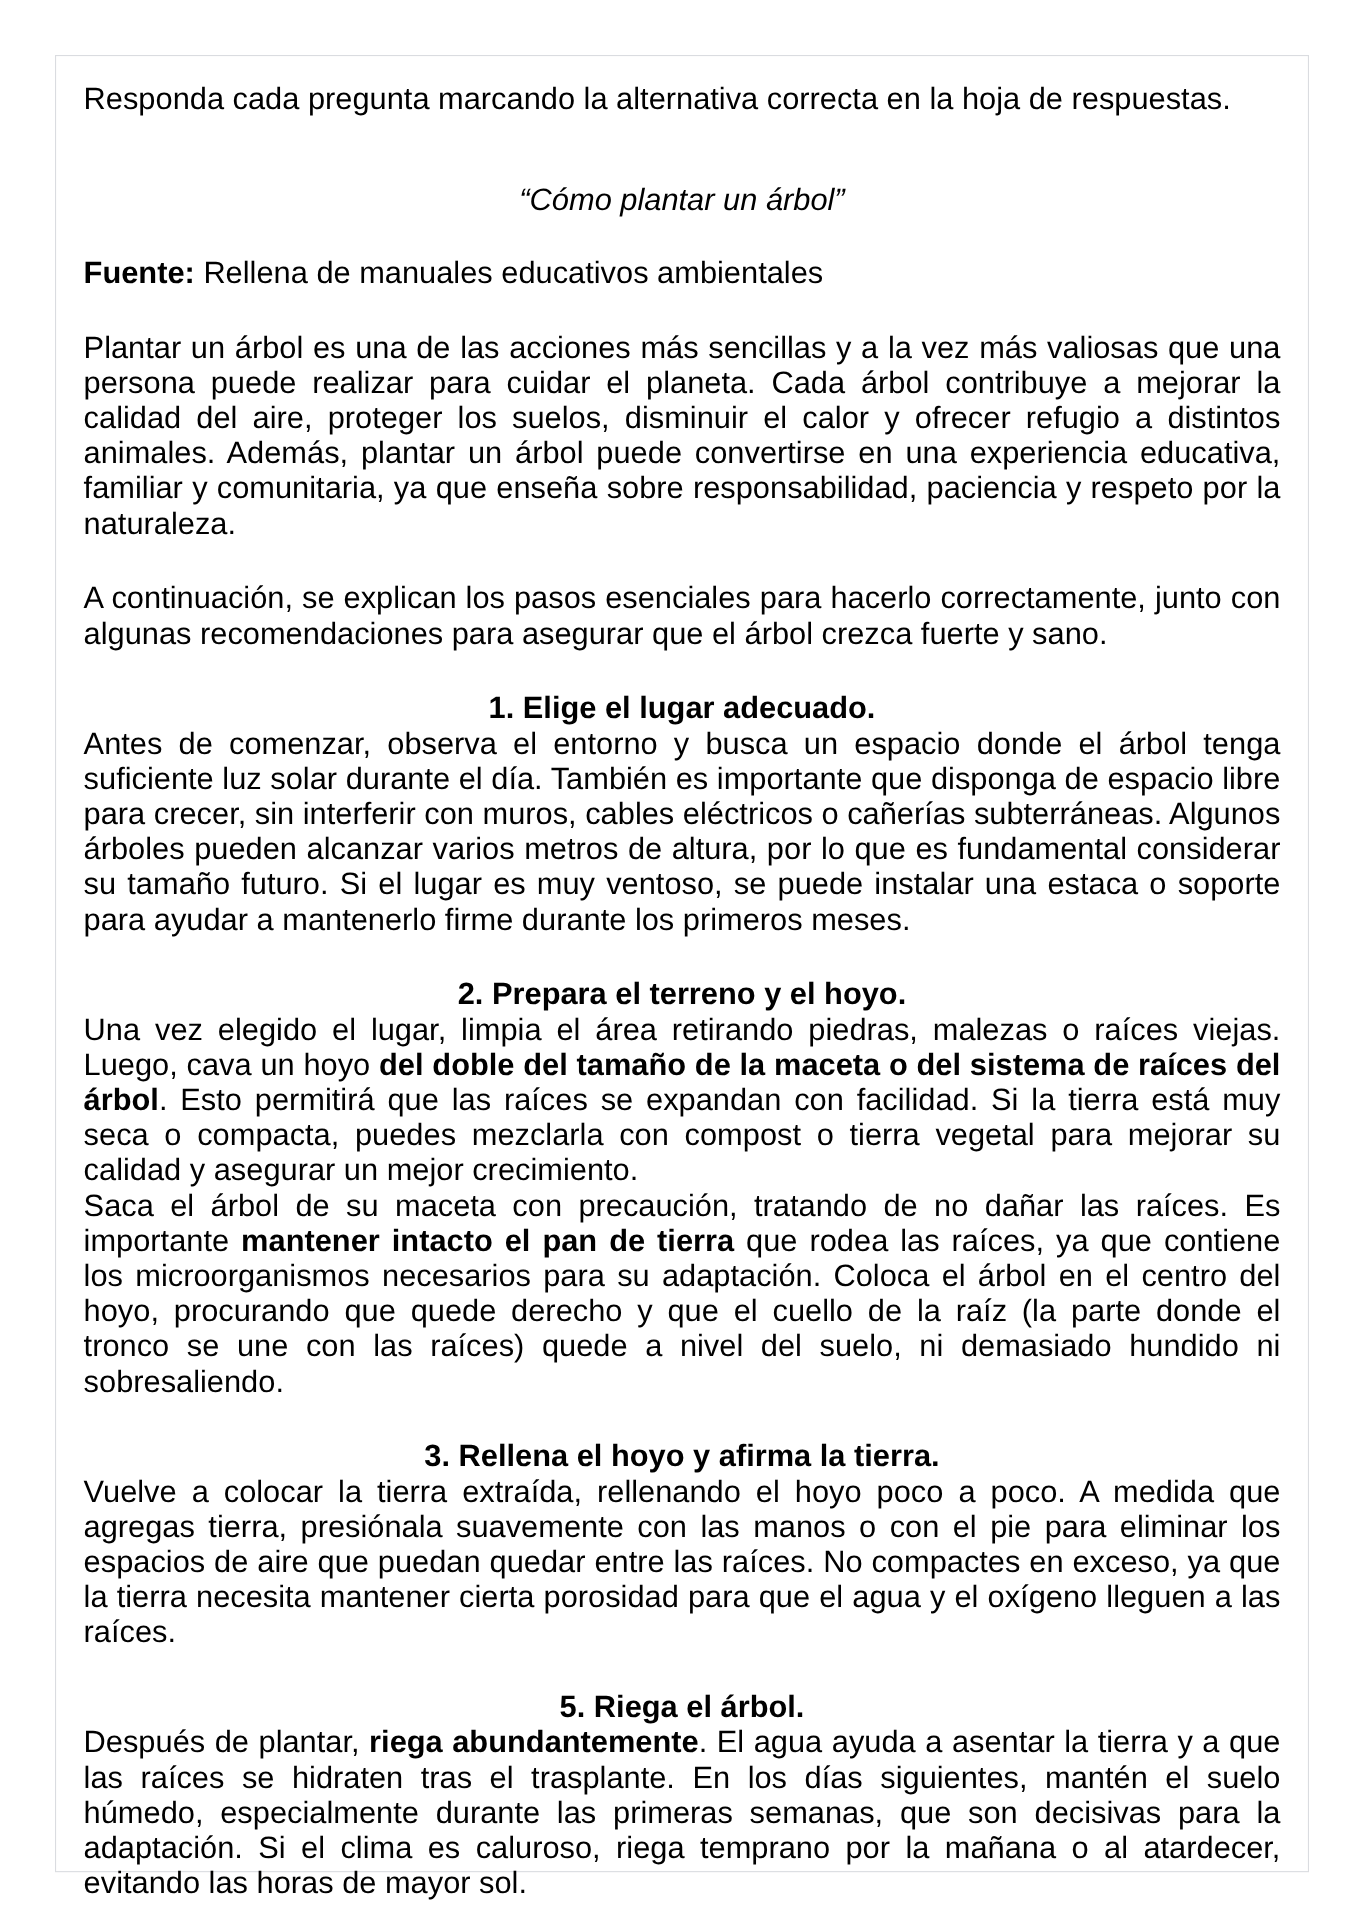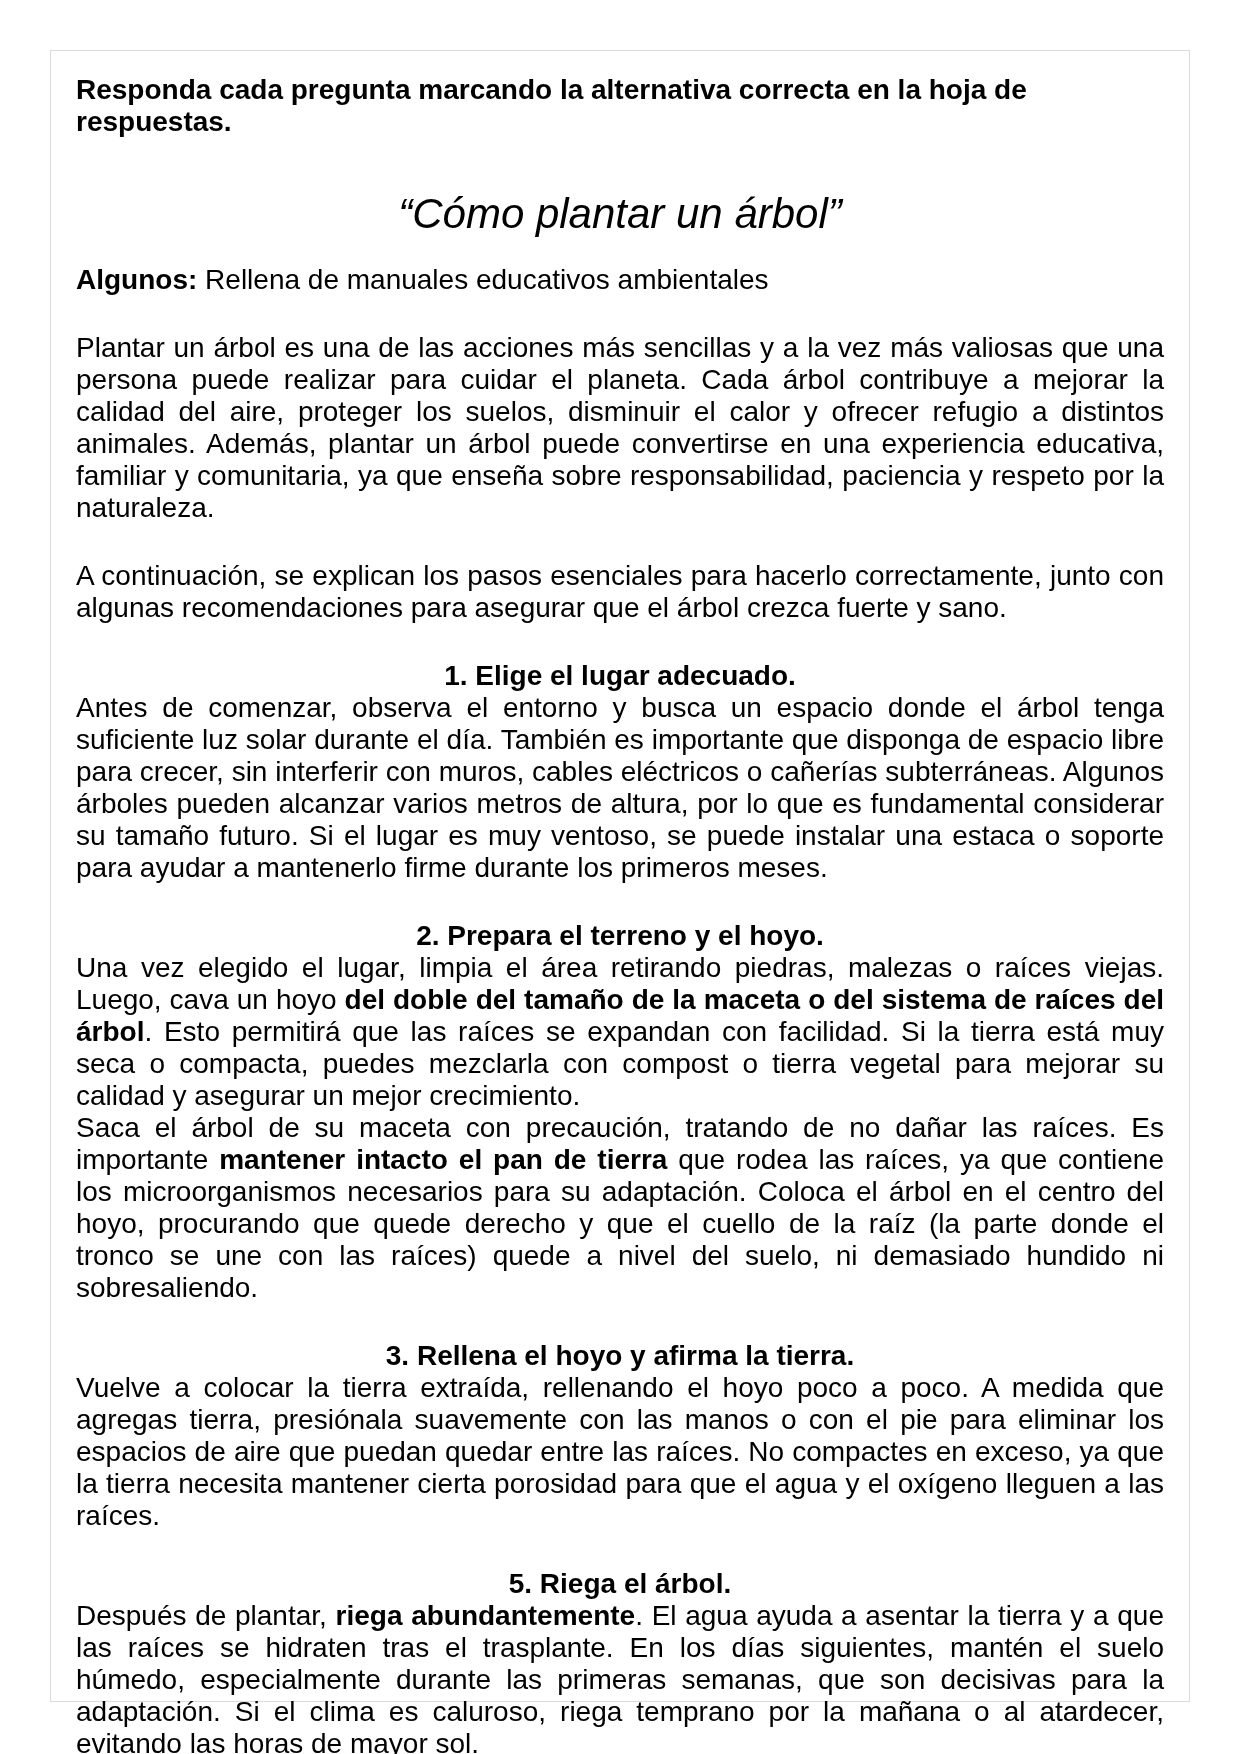--- a/index.html
+++ b/index.html
@@ -26,25 +26,25 @@
     background: #ffffff;
     border: 1px solid #dadce0;
     padding: 23px 25px 20px 25px;
   }
   .doc {
     font-size: 28px;
     line-height: 32px;
   }
   .doc p { margin: 0; }
   .doc-instruction {
-    font-weight: 700;
+    font-weight: 400;
     text-align: left;
   }
   .doc-title {
-    font-size: 42px;
+    font-size: 28px;
     line-height: 48px;
     font-style: italic;
     font-weight: 400;
     text-align: center;
     margin: 52px 0 0 0 !important;
   }
   .doc-source {
     margin: 26px 0 0 0 !important;
   }
   .doc-source .label { font-weight: 700; }
@@ -64,21 +64,21 @@
   .doc-body .b { font-weight: 700; }
 </style>
 </head>
 <body>
 
 <div class="page doc">
   <p class="doc-instruction">Responda cada pregunta marcando la alternativa correcta en la hoja de respuestas.</p>
 
   <p class="doc-title">“Cómo plantar un árbol”</p>
 
-  <p class="doc-source"><span class="label">Algunos:</span> <span>Rellena de manuales educativos ambientales</span></p>
+  <p class="doc-source"><span class="label">Fuente:</span> <span>Rellena de manuales educativos ambientales</span></p>
 
   <div>
       <p class="doc-paragraph">Plantar un árbol es una de las acciones más sencillas y a la vez más valiosas que una persona puede realizar para cuidar el planeta. Cada árbol contribuye a mejorar la calidad del aire, proteger los suelos, disminuir el calor y ofrecer refugio a distintos animales. Además, plantar un árbol puede convertirse en una experiencia educativa, familiar y comunitaria, ya que enseña sobre responsabilidad, paciencia y respeto por la naturaleza.</p>
       <p class="doc-paragraph">A continuación, se explican los pasos esenciales para hacerlo correctamente, junto con algunas recomendaciones para asegurar que el árbol crezca fuerte y sano.</p>
     </div>
 
   <div>
       <p class="doc-heading">1. Elige el lugar adecuado.</p>
       <p class="doc-body"><span>Antes de comenzar, observa el entorno y busca un espacio donde el árbol tenga suficiente luz solar durante el día. También es importante que disponga de espacio libre para crecer, sin interferir con muros, cables eléctricos o cañerías subterráneas. Algunos árboles pueden alcanzar varios metros de altura, por lo que es fundamental considerar su tamaño futuro. Si el lugar es muy ventoso, se puede instalar una estaca o soporte para ayudar a mantenerlo firme durante los primeros meses.</span></p>
       <p class="doc-heading">2. Prepara el terreno y el hoyo.</p>

